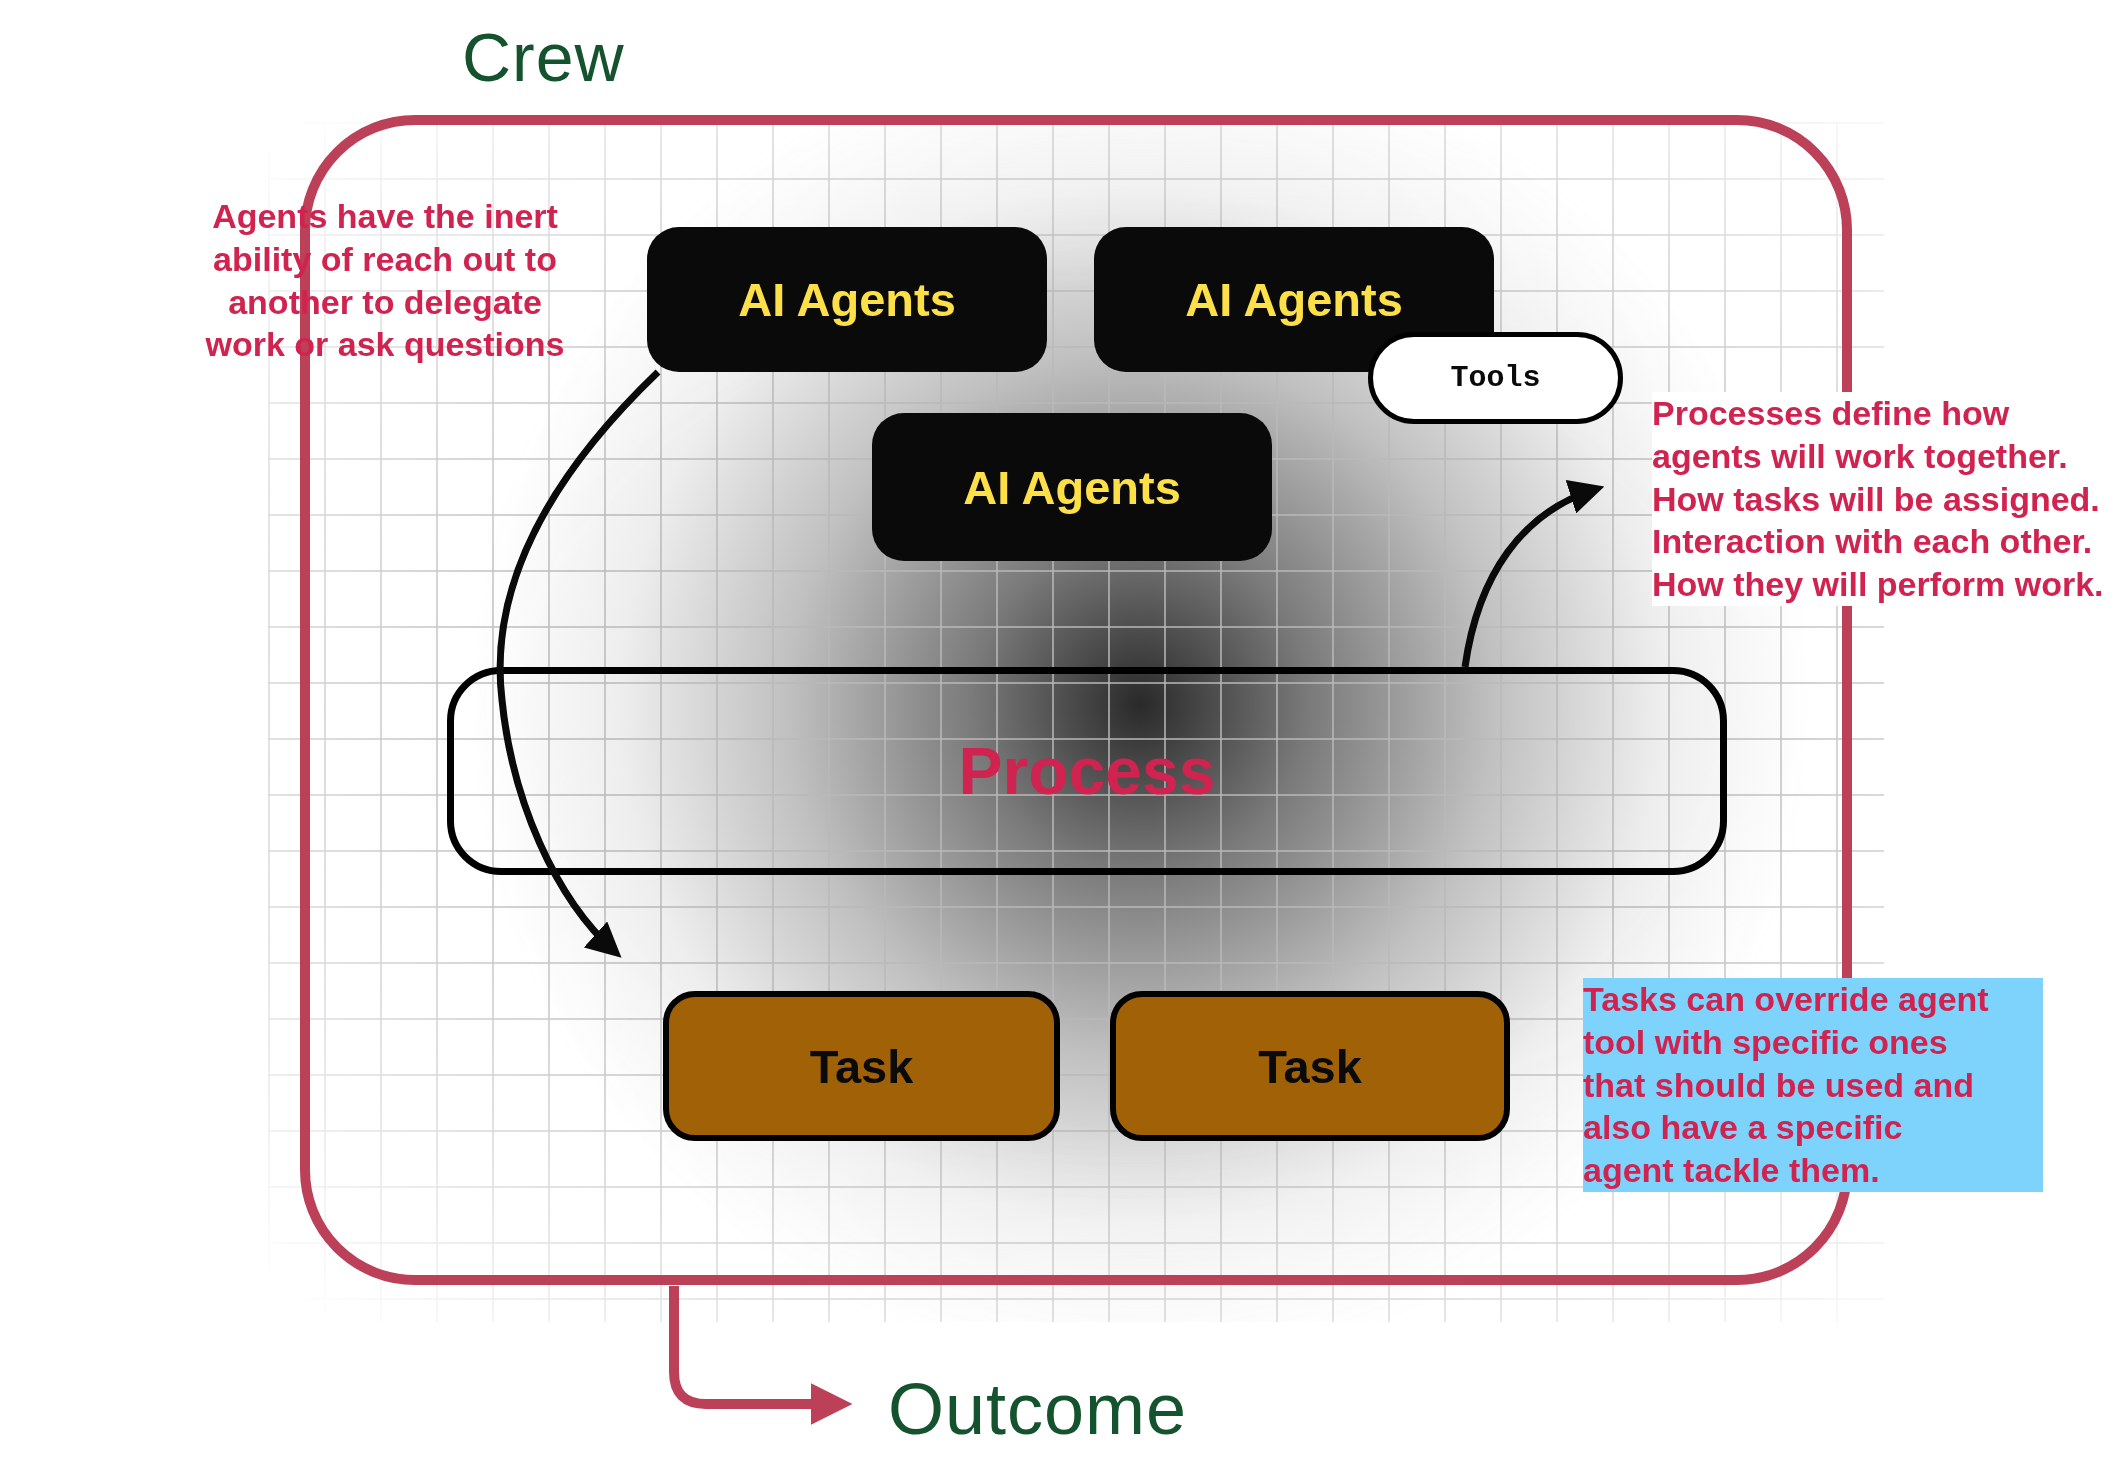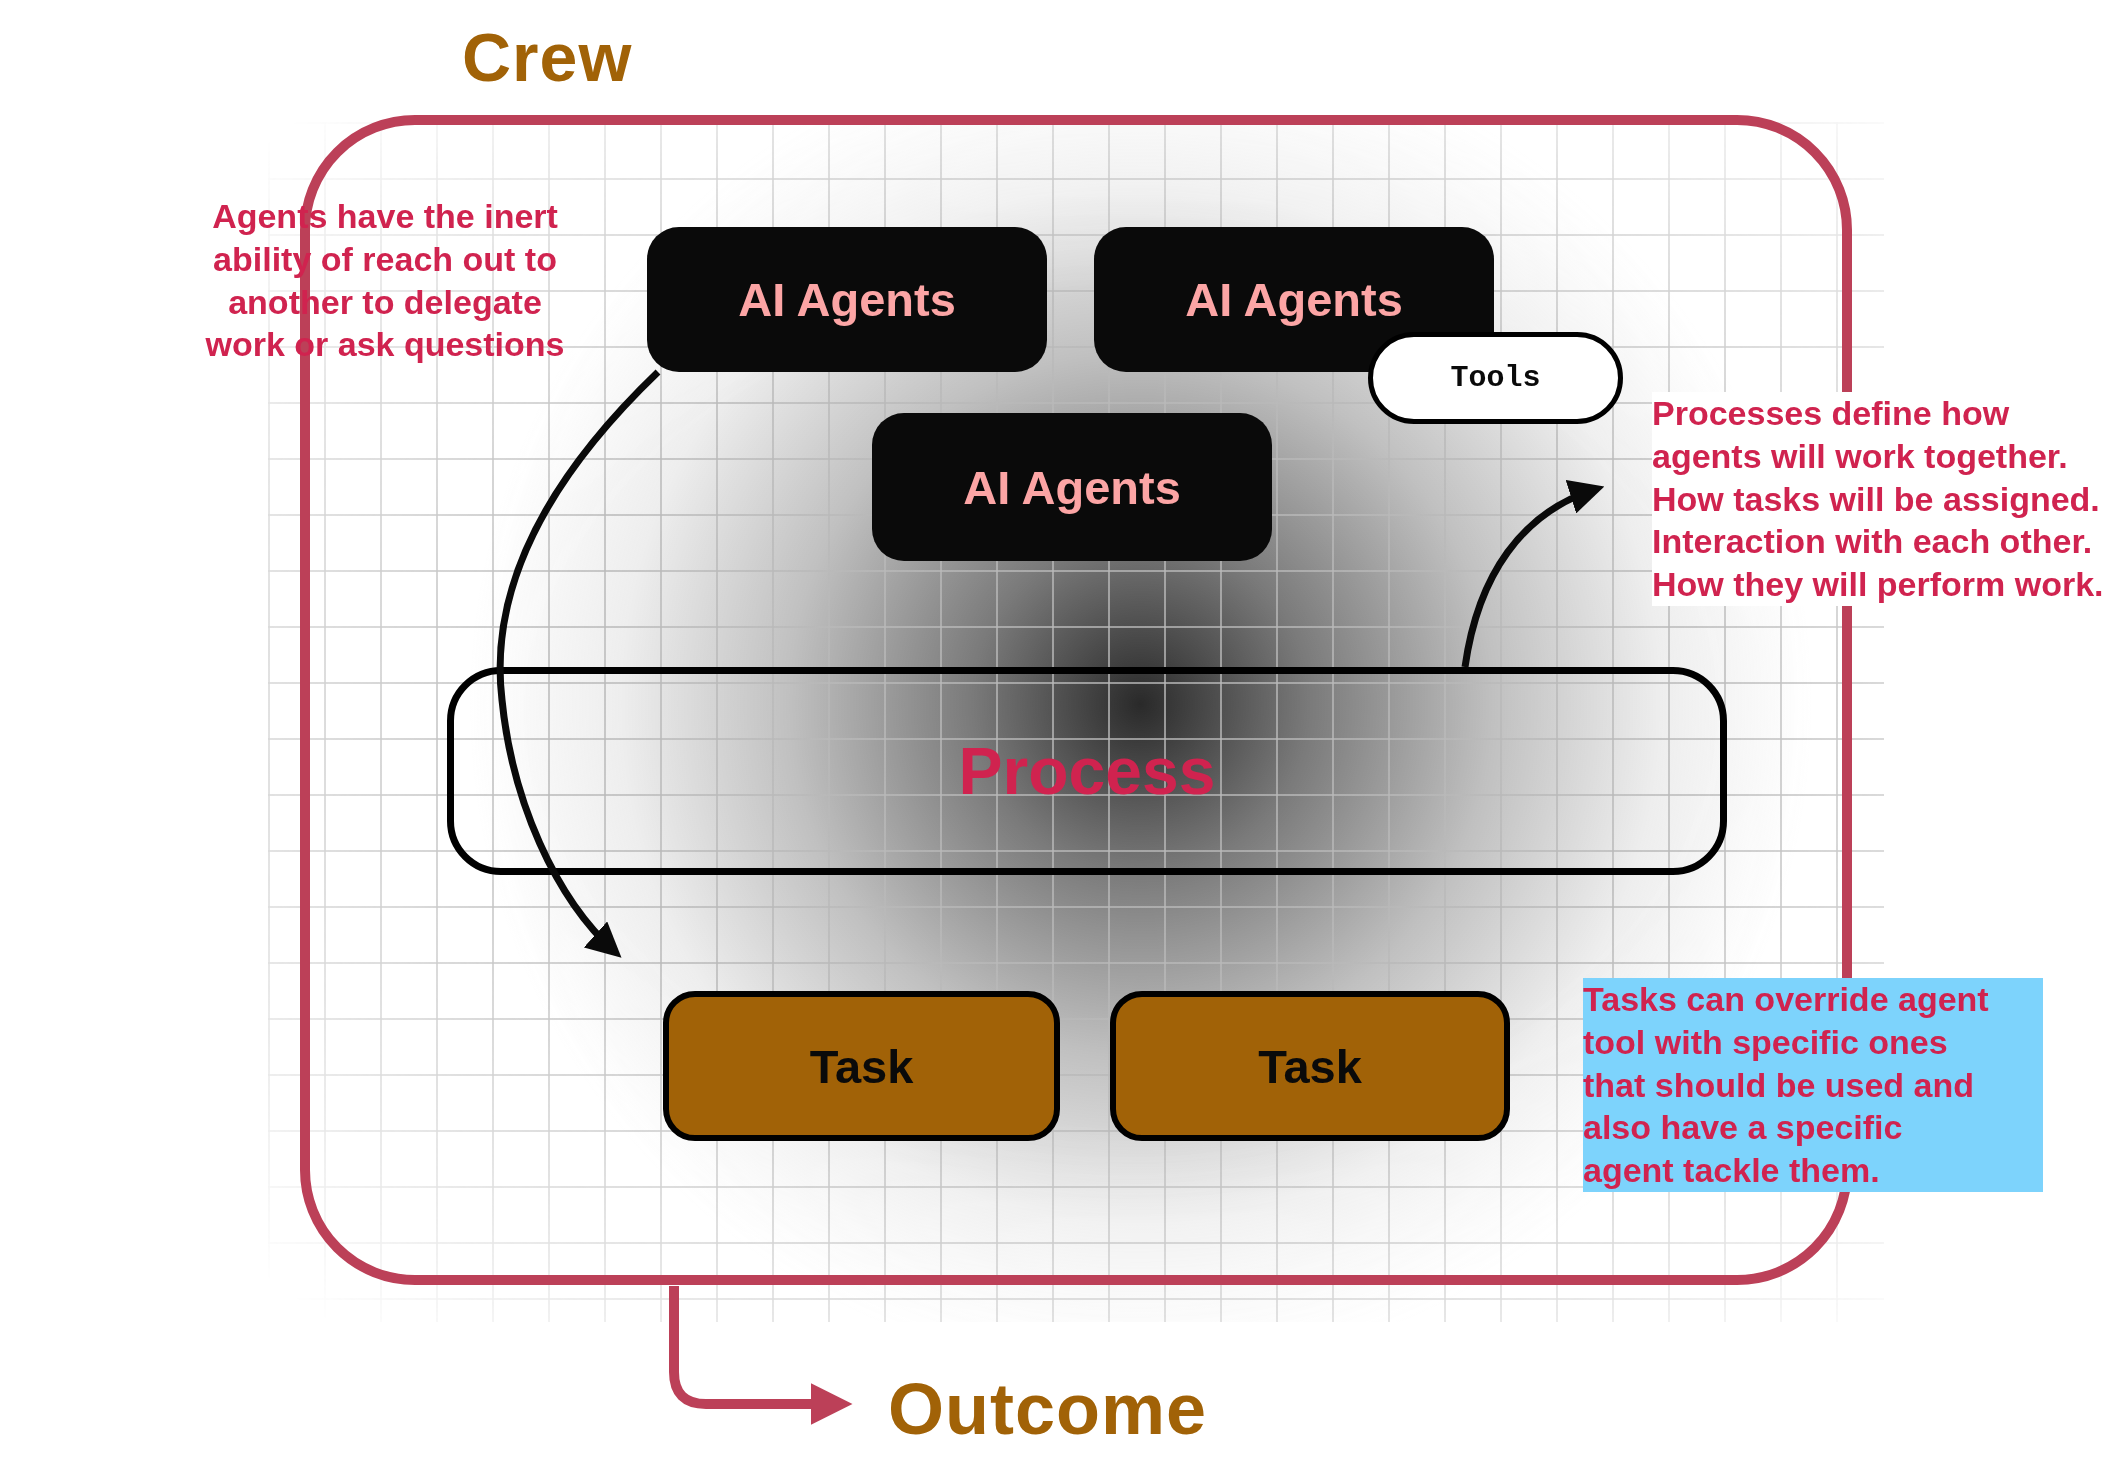--- a/index.html
+++ b/index.html
@@ -23,31 +23,31 @@
     mask-image: radial-gradient(ellipse at 53% 49%, #000 48%, rgba(0,0,0,0.55) 72%, transparent 97%);
   }
   
   .crew-border{
     position:absolute;left:300px;top:115px;width:1552px;height:1170px;
     border:10px solid #BC4058;border-radius:115px;
     box-sizing:border-box;z-index:3;
   }
   
   .big-title{
-    position:absolute;color:#a16207;font-weight:700;z-index:7;
+    position:absolute;color:#14532d;font-weight:400;z-index:7;
     letter-spacing:1px;
   }
   .crew-title{left:462px;top:18px;font-size:68px;}
   .outcome-title{left:888px;top:1368px;font-size:72px;}
   
   .box{
     position:absolute;display:flex;align-items:center;justify-content:center;
     box-sizing:border-box;font-weight:bold;z-index:4;
   }
-  .agent{background:#0a0a0a;color:#fca5a5;border-radius:32px;font-size:47px;}
+  .agent{background:#0a0a0a;color:#fde047;border-radius:32px;font-size:47px;}
   .agent-1{left:647px;top:227px;width:400px;height:145px;}
   .agent-2{left:1094px;top:227px;width:400px;height:145px;}
   .agent-3{left:872px;top:413px;width:400px;height:148px;}
   .tools{
     left:1368px;top:332px;width:255px;height:92px;
     background:#ffffff;border:5px solid #000;border-radius:46px;
     font-size:30px;color:#0a0a0a;z-index:5;font-family:Liberation Mono, monospace;
   }
   .process{
     left:447px;top:667px;width:1280px;height:208px;

